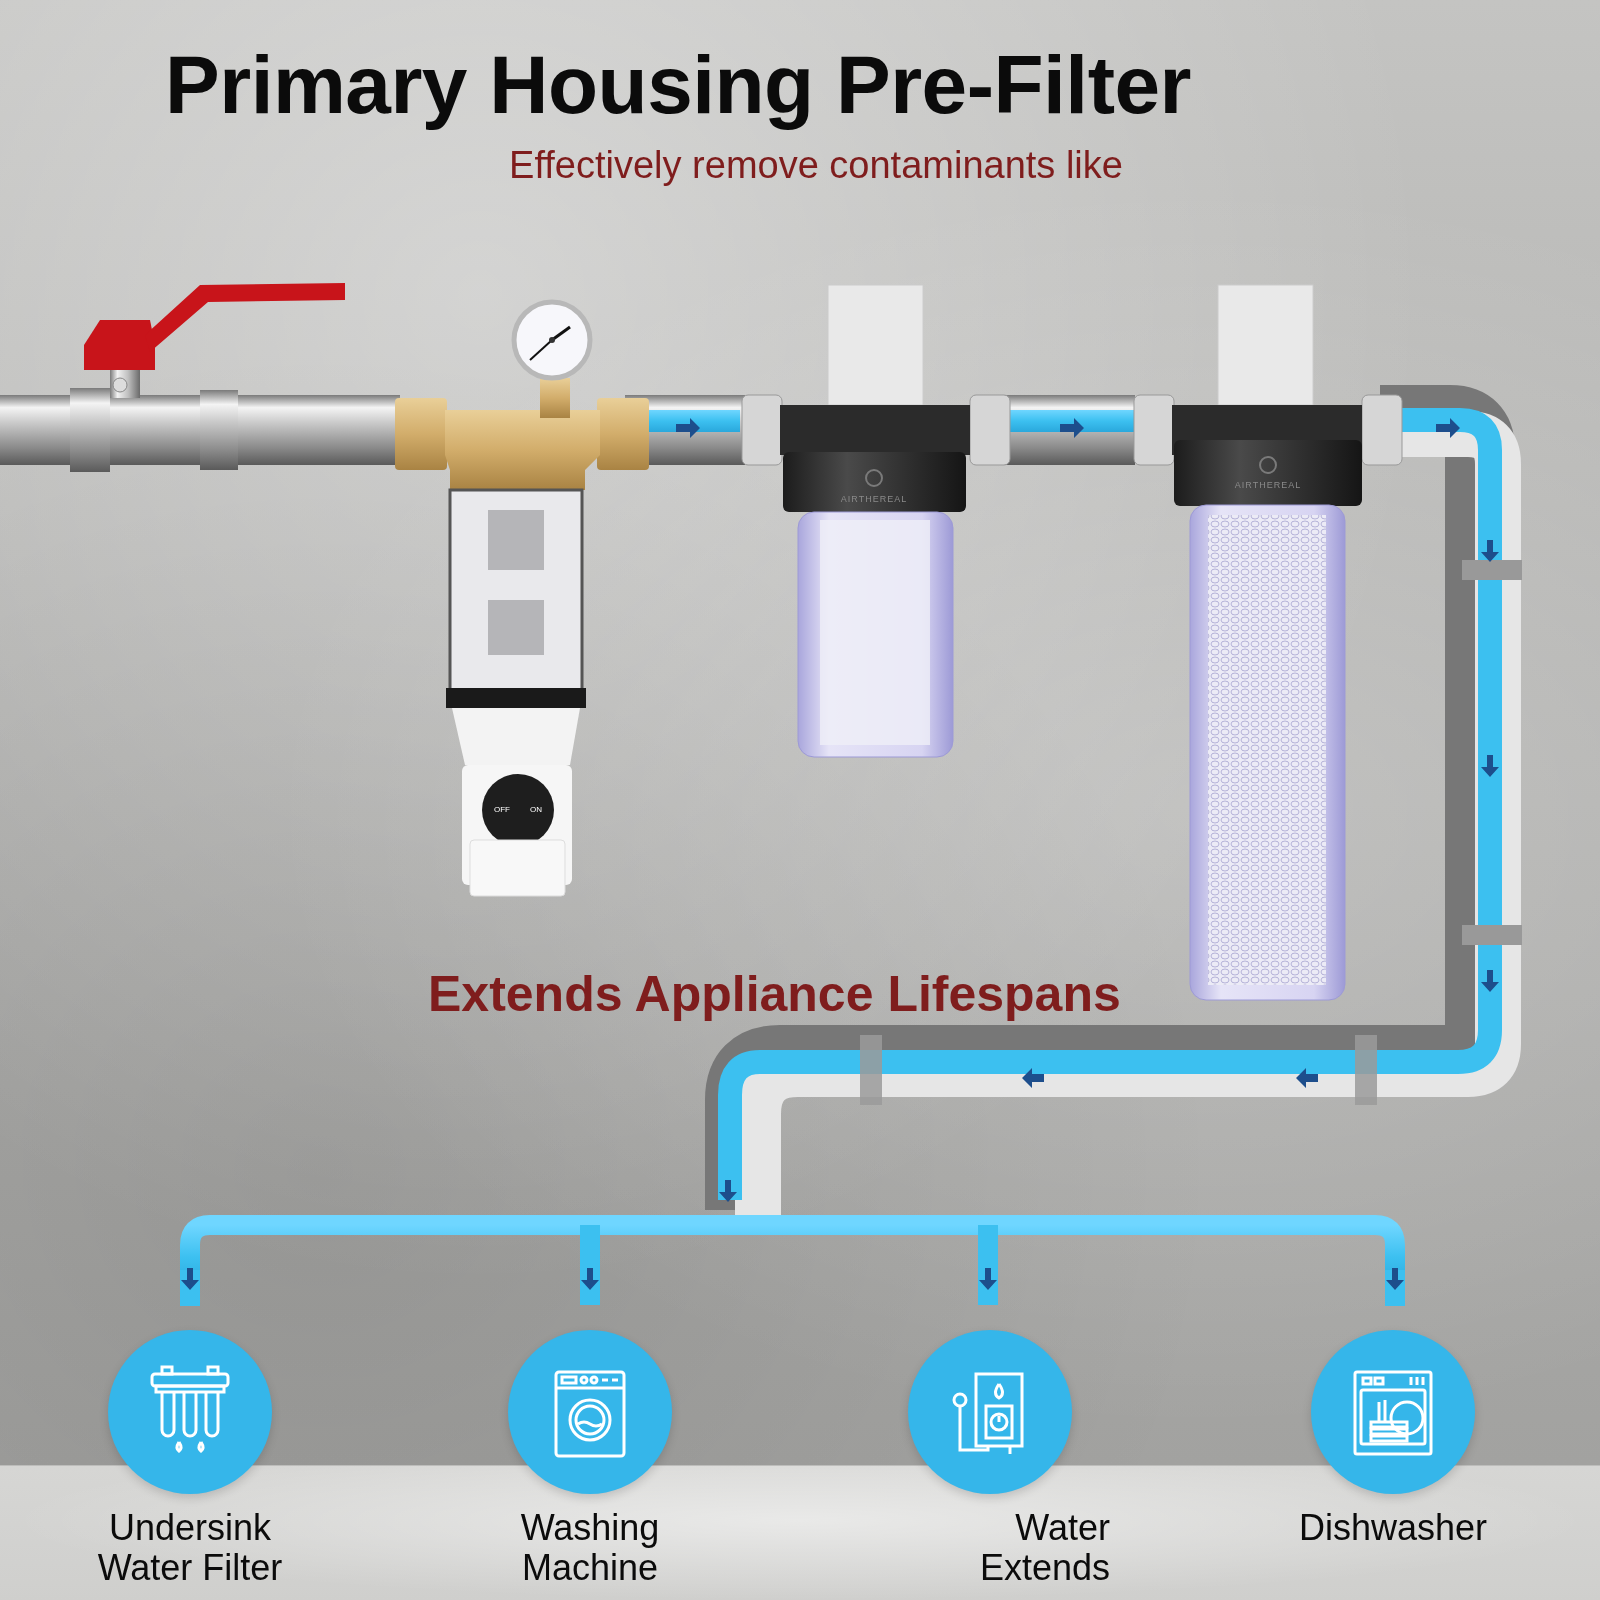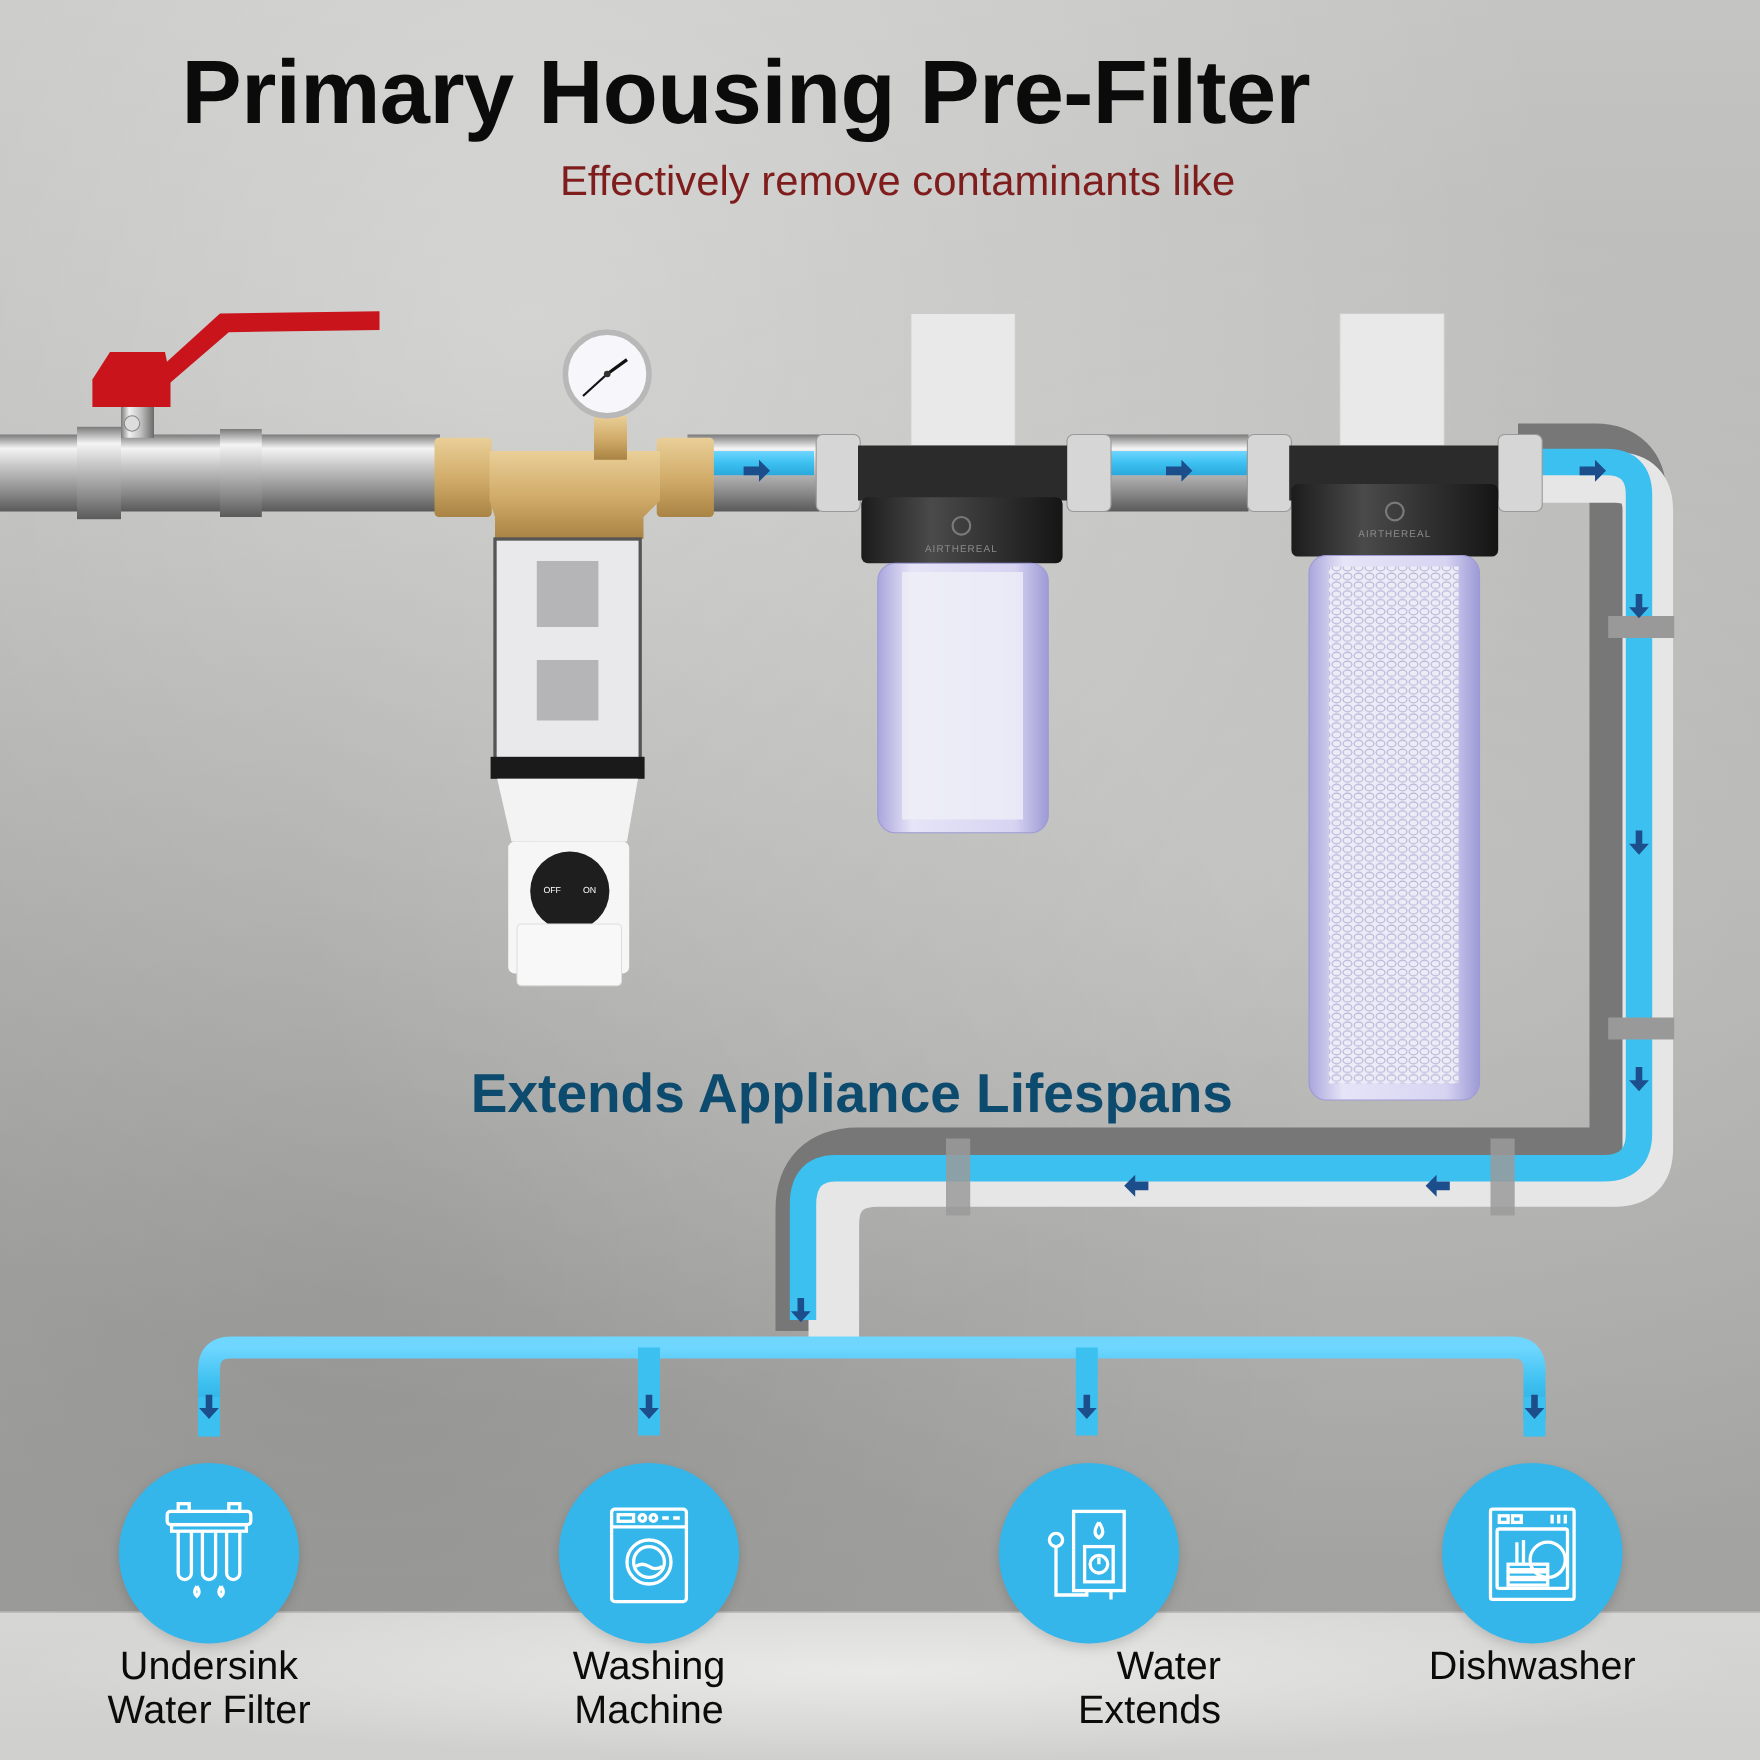--- a/index.html
+++ b/index.html
@@ -26,34 +26,34 @@
   .title {
     position: absolute; top: 38px; left: 0; width: 1356px; text-align: center;
     font-size: 82px; font-weight: bold; color: #0b0b0b; letter-spacing: -0.5px;
   }
   .subtitle {
     position: absolute; top: 140px; left: 16px; width: 1600px; text-align: center;
     font-size: 38px; line-height: 50px; color: #7f1d1d;
   }
   .mid-heading {
     position: absolute; top: 965px; left: 428px;
-    font-size: 50px; font-weight: bold; color: #0c4a6e;
+    font-size: 50px; font-weight: bold; color: #7f1d1d;
   }
   svg.scene { position: absolute; left: 0; top: 0; }
   .appliance {
     position: absolute; width: 240px; text-align: center;
   }
   .app-circle {
     width: 164px; height: 164px; border-radius: 50%;
     background: #35b6ea; margin: 0 auto;
     display: flex; align-items: center; justify-content: center;
     box-shadow: 0 4px 10px rgba(0,0,0,0.15);
   }
   .app-label {
-    font-size: 36px; line-height: 40px; color: #0b0b0b;
+    margin-top: 14px; font-size: 36px; line-height: 40px; color: #0b0b0b;
   }
 </style>
 </head>
 <body>
 
 <div class="wall"></div>
 <div class="floor"></div>
 
 <svg class="scene" width="1600" height="1600" viewBox="0 0 1600 1600">
   <defs>

